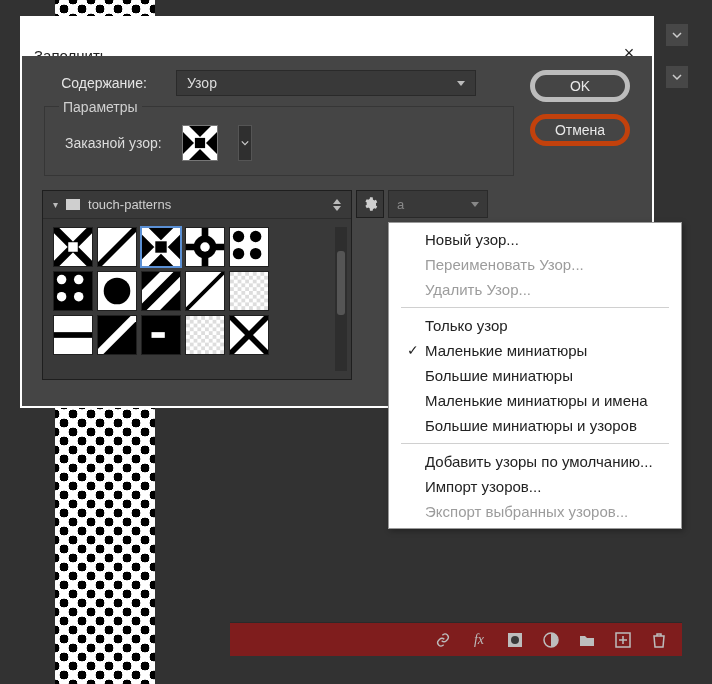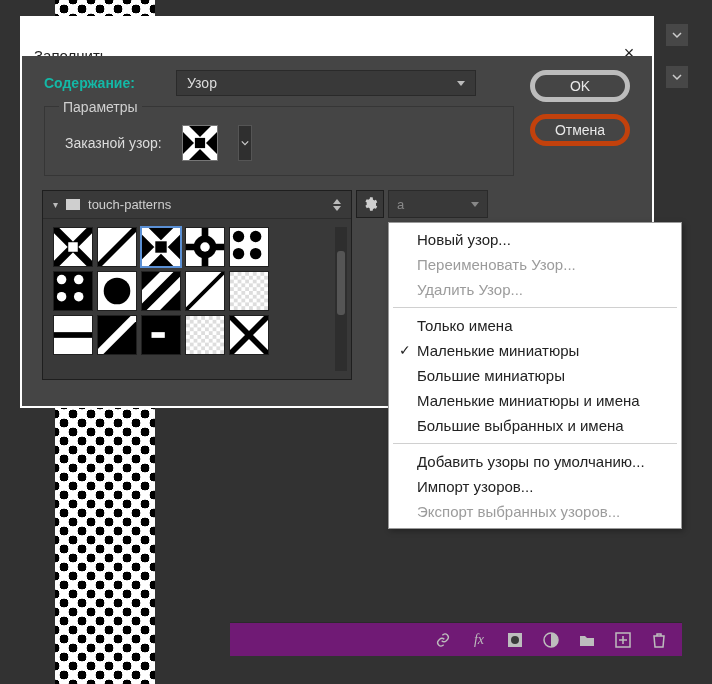--- a/index.html
+++ b/index.html
@@ -17,21 +17,21 @@
   }
 
   
   .dialog { position:absolute; left:20px; top:16px; width:634px; height:392px; background:#fff; }
   .dialog-inner { position:absolute; left:2px; top:2px; right:2px; bottom:2px; background:#454545; }
   .titlebar { height:48px; background:#fff; display:flex; align-items:flex-end; padding:0 14px; color:#222; font-size:15px; }
   .close-x { margin-left:auto; width:22px; height:22px; display:flex; align-items:center; justify-content:center; color:#222; font-size:18px; cursor:pointer; }
   .dlg-body { position:absolute; left:0; top:40px; right:0; bottom:0; background:#454545; padding:14px 22px; color:#dcdcdc; font-size:14px; }
 
   .row-content { display:flex; align-items:center; gap:12px; margin-bottom:10px; }
-  .label-r { width:120px; text-align:left; color:#14b8a6;font-weight:bold; }
+  .label-r { width:120px; text-align:center; color:#e5e5e5; }
   .select { flex:1; max-width:300px; height:26px; background:#393939; border:1px solid #2a2a2a; color:#ddd; display:flex; align-items:center; padding:0 10px; font-size:14px; position:relative; }
   .select::after { content:""; position:absolute; right:10px; top:10px; border-left:4px solid transparent; border-right:4px solid transparent; border-top:5px solid #bbb; }
 
   .btn-col { position:absolute; right:22px; top:14px; display:flex; flex-direction:column; gap:12px; }
   .btn { width:100px; height:32px; border:5px solid #c2410c; border-radius:16px; background:#454545; color:#e8e8e8; display:flex; align-items:center; justify-content:center; font-size:14px; cursor:pointer; }
   .btn.primary { border-color:#bcbcbc; }
 
   .fieldset { border:1px solid #363636; padding:6px 22px 14px 14px; width:470px; position:relative; }
   .fieldset-title { position:relative; top:-14px; background:#454545; display:inline-block; padding:0 4px; color:#d0d0d0; font-size:14px; }
 
@@ -53,28 +53,28 @@
   .gear-btn svg { width:16px; height:16px; }
 
   .thumbs { padding:8px 10px; display:grid; grid-template-columns: repeat(5, 40px); grid-auto-rows:40px; gap:4px; position:relative; }
   .thumb { width:40px; height:40px; border:1px solid #202020; background:#fff; }
   .thumb.selected { outline:2px solid #5a8fd4; outline-offset:-1px; }
   .thumb svg { width:100%; height:100%; display:block; }
   .scrollbar { position:absolute; right:4px; top:36px; width:12px; height:144px; background:#2e2e2e; }
   .scrollbar .track { position:absolute; left:2px; right:2px; top:24px; height:64px; background:#555; border-radius:3px; }
 
   
-  .ctx { position:absolute; left:388px; top:222px; width:294px; background:#fff; border:1px solid #9a9a9a; box-shadow:2px 2px 6px rgba(0,0,0,0.3); padding:4px 4px; font-size:15px; color:#222; }
+  .ctx { position:absolute; left:388px; top:222px; width:294px; background:#fff; border:1px solid #9a9a9a; box-shadow:2px 2px 6px rgba(0,0,0,0.3); padding:4px 12px; font-size:15px; color:#222; }
   .ctx .item { padding:4px 24px; white-space:nowrap; position:relative; cursor:default; }
   .ctx .item.disabled { color:#9c9c9c; }
   .ctx .sep { height:1px; background:#d0d0d0; margin:5px 0; }
   .ctx .check::before { content:"✓"; position:absolute; left:6px; top:4px; font-size:14px; color:#222; }
 
   
-  .layers-bottom { position:absolute; left:230px; right:30px; bottom:28px; height:34px; background:#701a75; border-top:1px solid #2a2a2a; display:flex; align-items:center; justify-content:flex-end; gap:18px; padding:0 14px; color:#bdbdbd; }
+  .layers-bottom { position:absolute; left:230px; right:30px; bottom:28px; height:34px; background:#7f1d1d; border-top:1px solid #2a2a2a; display:flex; align-items:center; justify-content:flex-end; gap:18px; padding:0 14px; color:#bdbdbd; }
   .layers-bottom .ic { width:18px; height:18px; display:flex; align-items:center; justify-content:center; font-size:14px; font-style:italic; font-family: Georgia, serif; }
 
   
   .peek { position:absolute; left:366px; top:134px; width:100px; height:28px; background:#393939; border:1px solid #2a2a2a; color:#888; font-size:13px; display:flex; align-items:center; padding:0 8px; }
   .peek::after { content:""; position:absolute; right:8px; top:11px; border-left:4px solid transparent; border-right:4px solid transparent; border-top:5px solid #888; }
 </style>
 </head>
 <body>
 
 <div class="bg-mid"></div>
@@ -314,22 +314,22 @@
 
     </div>
   </div>
 </div>
 
 <div class="ctx">
   <div class="item">Новый узор...</div>
   <div class="item disabled">Переименовать Узор...</div>
   <div class="item disabled">Удалить Узор...</div>
   <div class="sep"></div>
-  <div class="item">Только имена</div>
+  <div class="item">Только узор</div>
   <div class="item check">Маленькие миниатюры</div>
   <div class="item">Большие миниатюры</div>
   <div class="item">Маленькие миниатюры и имена</div>
-  <div class="item">Большие выбранных и имена</div>
+  <div class="item">Большие миниатюры и узоров</div>
   <div class="sep"></div>
   <div class="item">Добавить узоры по умолчанию...</div>
   <div class="item">Импорт узоров...</div>
   <div class="item disabled">Экспорт выбранных узоров...</div>
 </div>
 
 </body></html>

